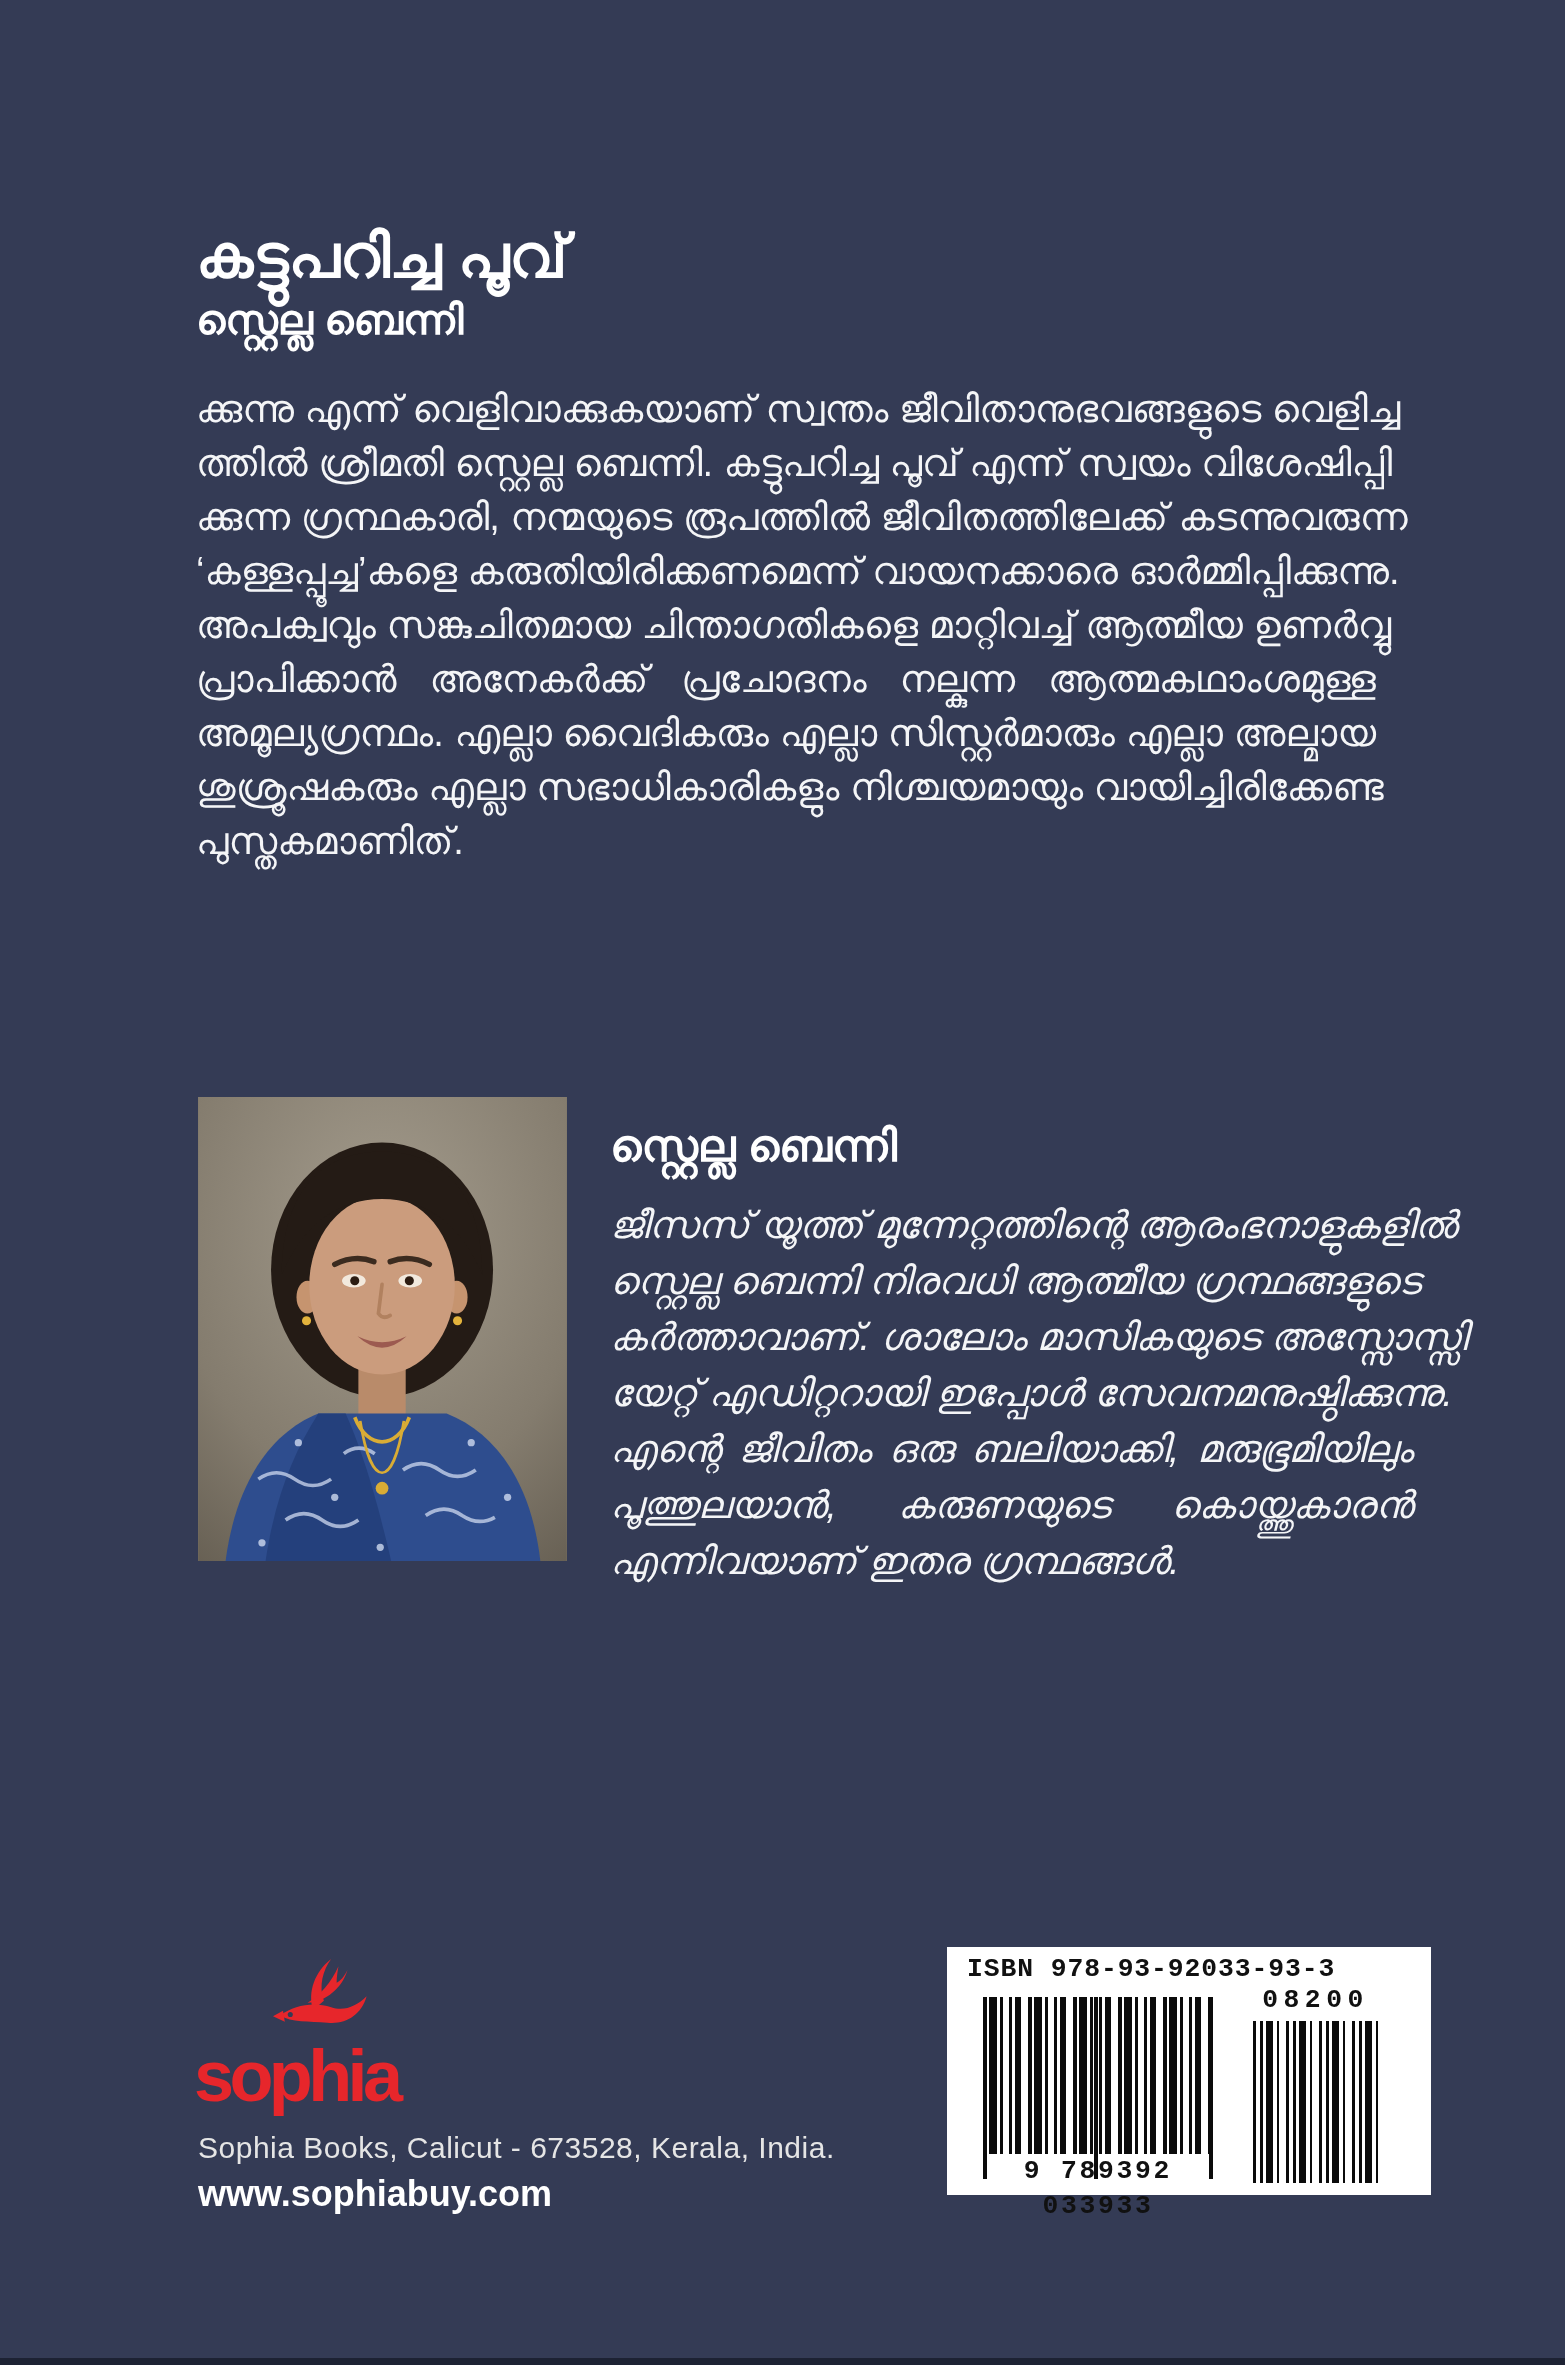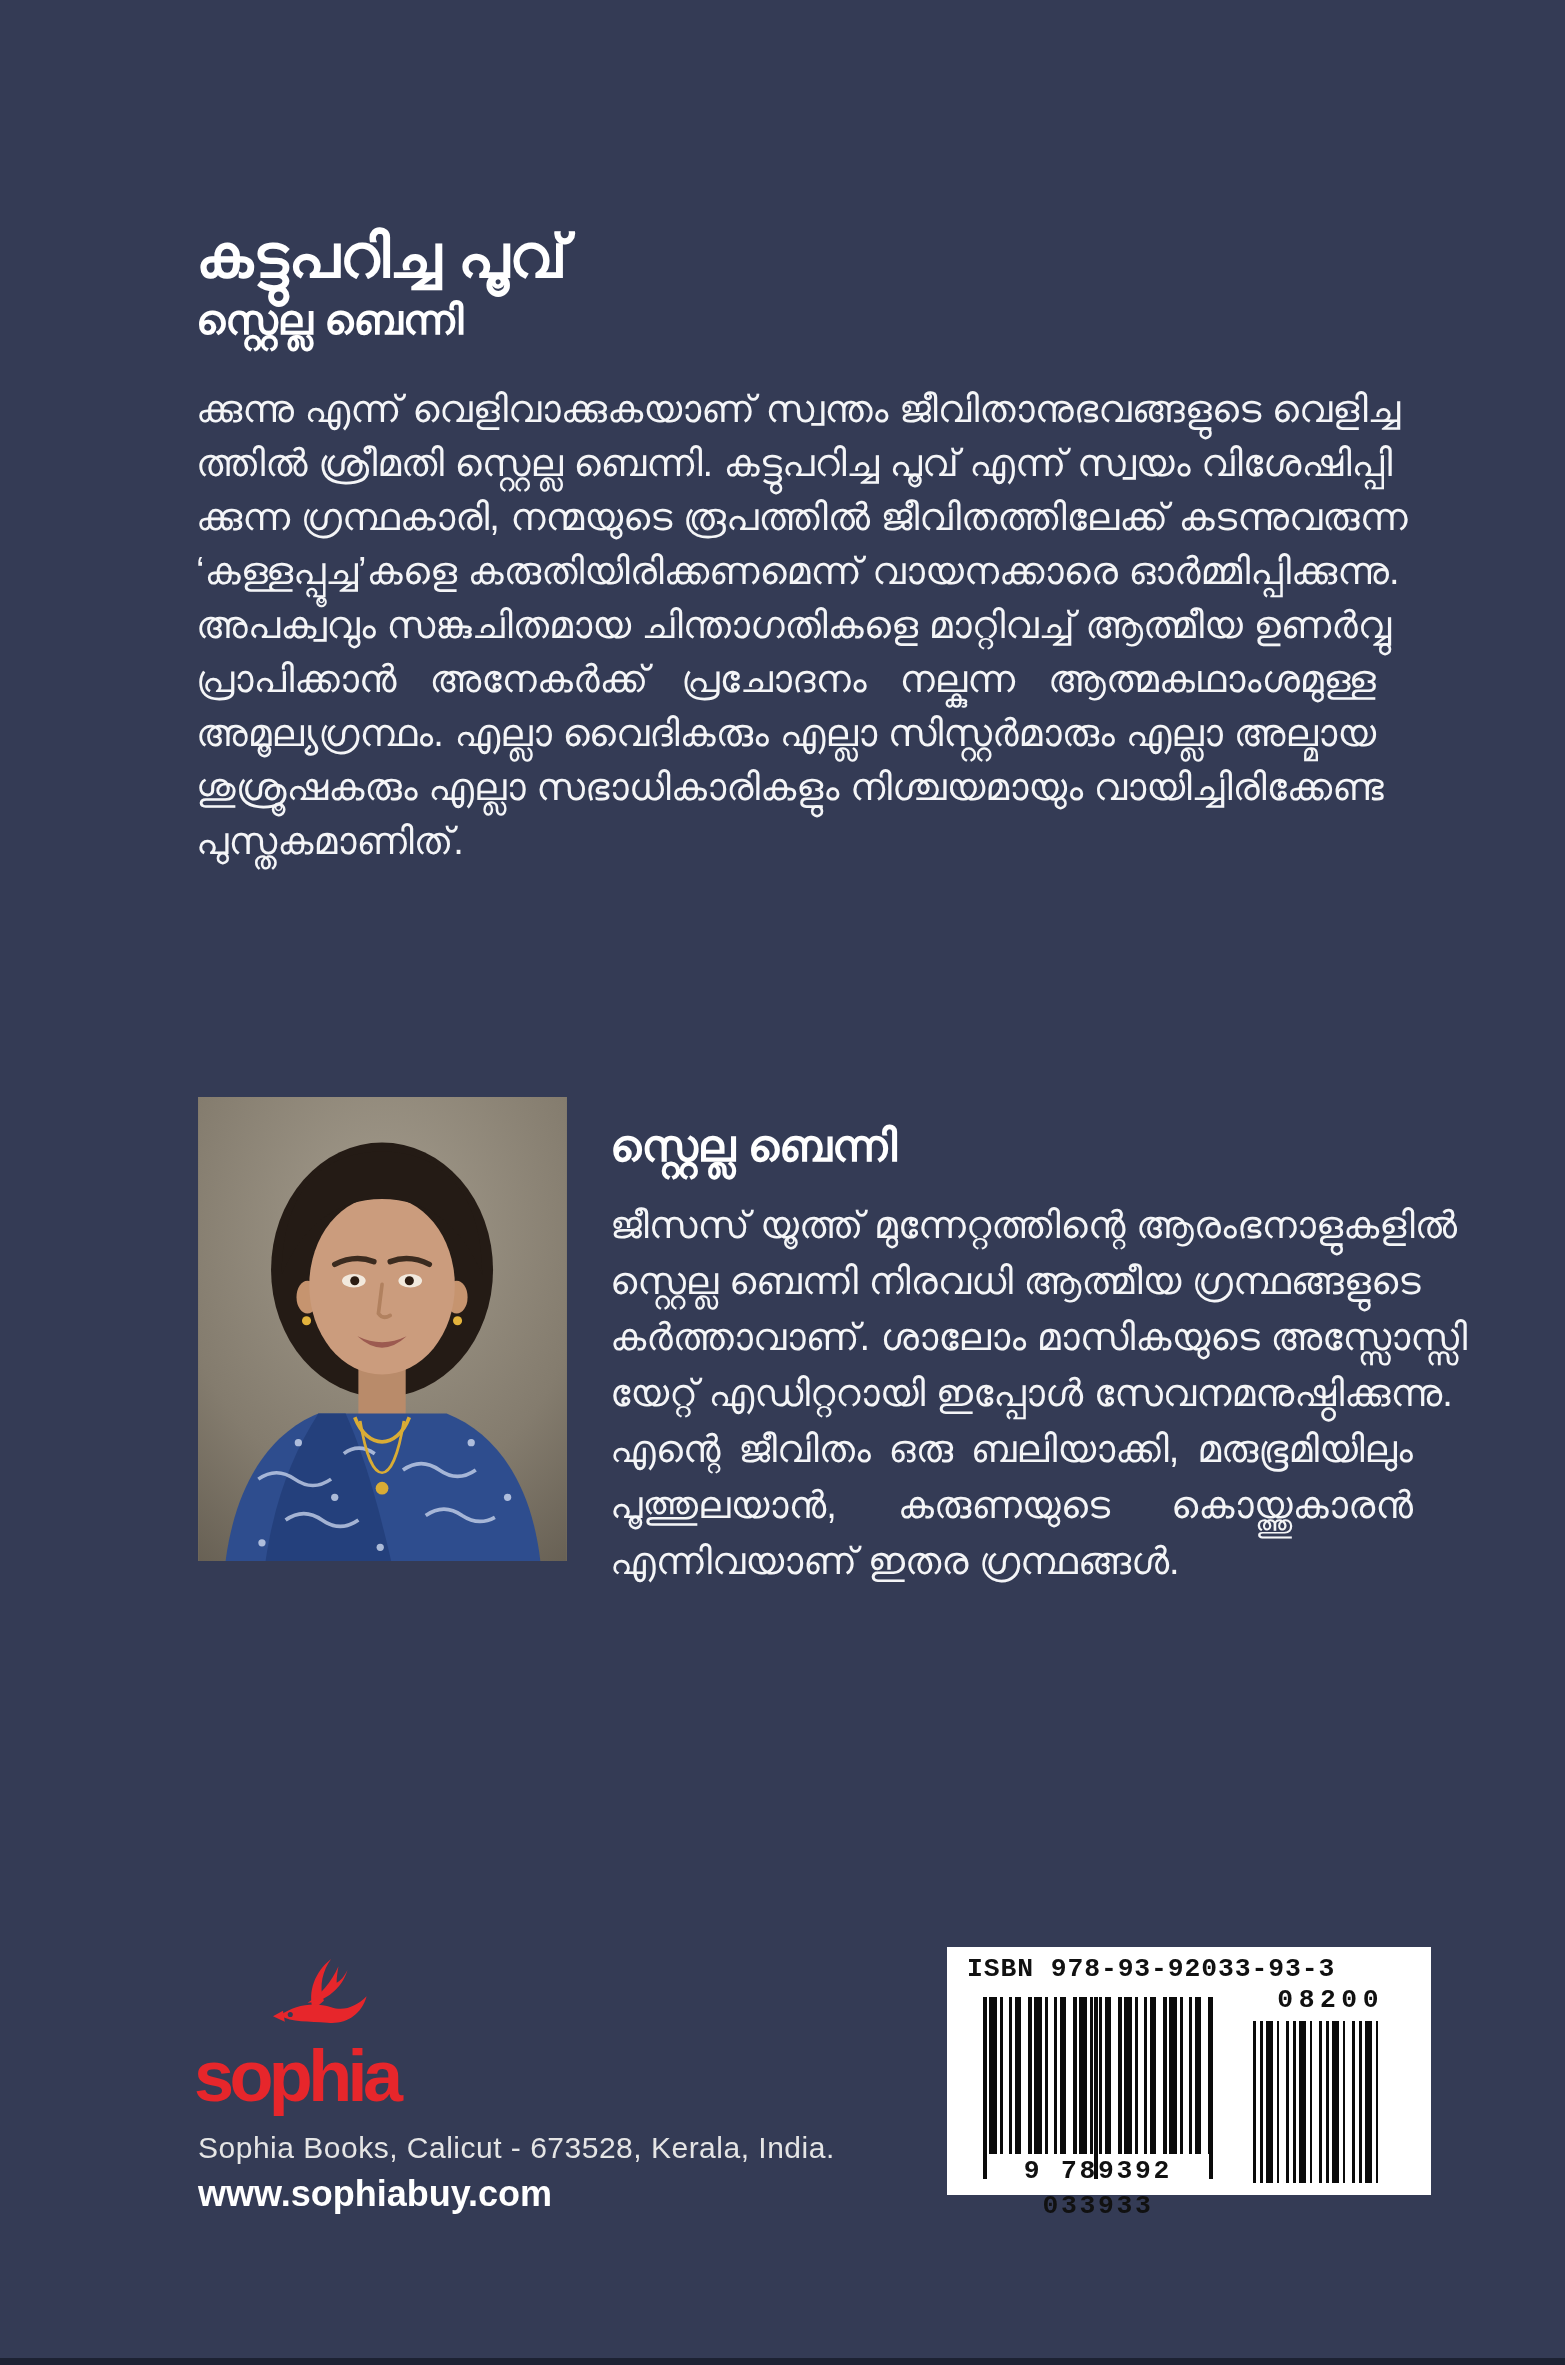--- a/index.html
+++ b/index.html
@@ -43,21 +43,21 @@
     left:198px;top:1097px;width:369px;height:464px;
     background:#7a7365;overflow:hidden;
   }
   .author-photo svg{display:block;width:100%;height:100%;}
   .bio{left:610px;top:1122px;width:803px;}
   .bio-heading{
     font-size:44px;font-weight:700;color:#fff;margin:0 0 27px 0;line-height:1.1;
   }
   .bio-line{
     height:56px;line-height:56px;font-size:38px;color:var(--text);
-    text-align:justify;text-align-last:justify;white-space:nowrap;
+    text-align:justify;text-align-last:justify;white-space:nowrap;font-style:italic;
   }
   .bio-line.last{text-align-last:left;}
 
   
   .dove{left:273px;top:1959px;width:100px;height:91px;}
   .publisher-logo{
     left:194px;top:2040px;width:328px;
     font-size:72px;font-weight:700;letter-spacing:-4.6px;
     color:var(--brand-red);line-height:1;
   }
@@ -89,21 +89,21 @@
   }
   .guard{position:absolute;top:0;width:3.6px;height:182px;background:#0b0b0b;}
   .guard.g1{left:9px;} .guard.g2{left:120px;} .guard.g3{left:235px;}
   .ean-digits{
     position:absolute;left:0;top:157px;width:248px;height:35px;
     font-family:"Liberation Mono", monospace;font-size:26.4px;font-weight:700;
     letter-spacing:2.7px;background:transparent;color:#111;line-height:35px;
   }
   .addon{position:absolute;left:300px;top:38px;width:137px;height:203px;}
   .addon-digits{
-    position:absolute;left:0;top:0;width:137px;text-align:right;
+    position:absolute;left:0;top:0;width:137px;text-align:center;
     font-family:"Liberation Mono", monospace;font-size:26.4px;font-weight:700;
     letter-spacing:5.5px;color:#111;
   }
   .addon-bars{
     position:absolute;left:5.5px;top:36px;width:126px;height:162px;
     background:repeating-linear-gradient(90deg,
       #0b0b0b 0px,#0b0b0b 2.7px,#fff 2.7px,#fff 7.3px,
       #0b0b0b 7.3px,#0b0b0b 10px,#fff 10px,#fff 12.7px,
       #0b0b0b 12.7px,#0b0b0b 20px,#fff 20px,#fff 24px,
       #0b0b0b 24px,#0b0b0b 26.4px,#fff 26.4px,#fff 33px);

